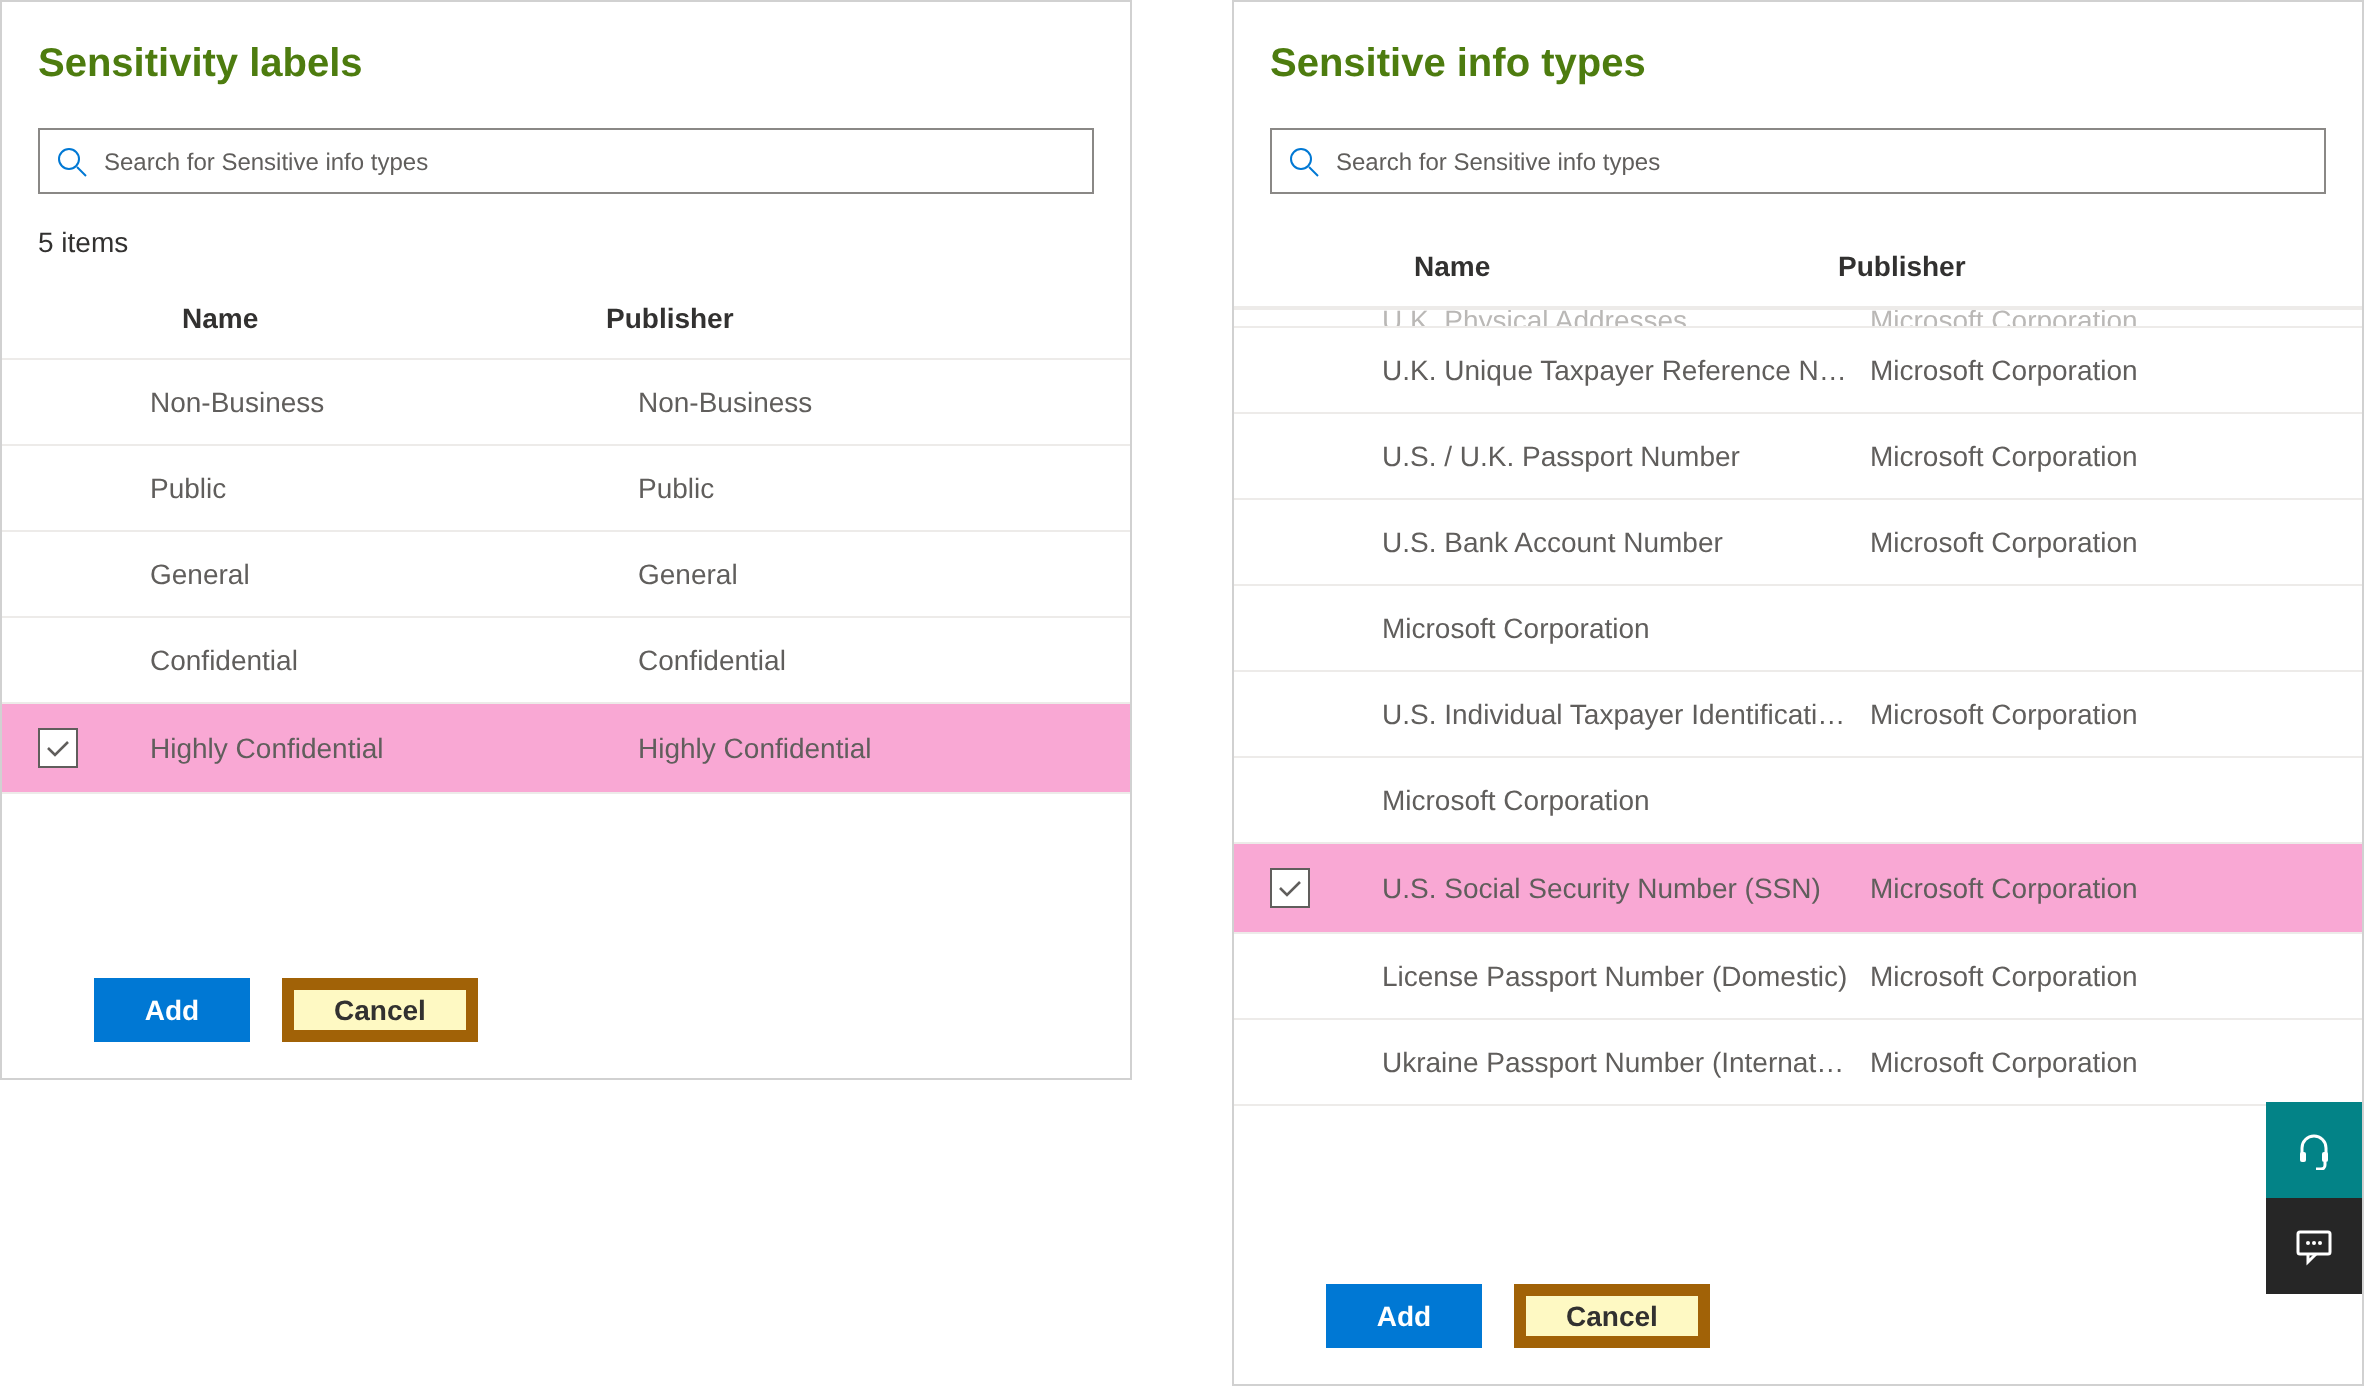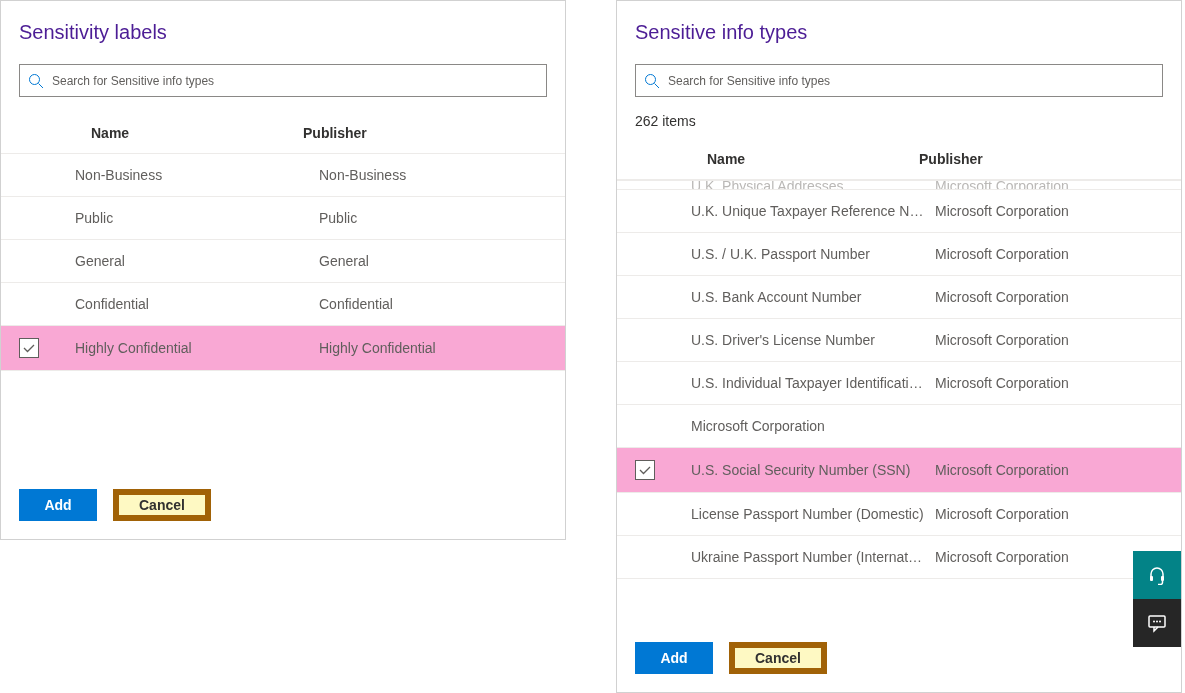--- a/index.html
+++ b/index.html
@@ -26,23 +26,23 @@
       width: 566px;
       height: 540px;
     }
     .panel-right {
       width: 566px;
       height: 693px;
       position: relative;
     }
     .panel-title {
       font-size: 20px;
-      font-weight: 400;
+      font-weight: 700;
       padding: 20px 18px 20px 18px;
-      color: #4c1d95;
+      color: #4d7c0f;
     }
     .search-container {
       padding: 0 18px;
       margin-bottom: 16px;
     }
     .search-box {
       border: 1px solid #8a8886;
       display: flex;
       align-items: center;
       height: 33px;
@@ -141,20 +141,21 @@
       border: none;
       font-size: 14px;
       font-family: inherit;
       font-weight: 600;
       cursor: pointer;
       min-width: 78px;
     }
     .btn-primary {
       background-color: #0078d4;
       color: #ffffff;
+      margin-left: 28px;
     }
     .btn-secondary {
       background-color: #fef9c3;
       color: #323130;
       border: 6px solid #a16207;
     }
     .scroll-area {
       flex: 1;
       overflow: hidden;
       position: relative;
@@ -220,20 +221,21 @@
 <div class="panel panel-left">
   <div class="panel-title">Sensitivity labels</div>
   <div class="search-container">
     <div class="search-box">
       <svg class="search-icon" viewBox="0 0 16 16">
           <use href="#search-svg"></use>
         </svg>
       <input class="search-input" type="text" placeholder="Search for Sensitive info types" style="">
     </div>
   </div>
+  <div class="item-count">5 items</div>
   <div class="table">
     <div class="table-header">
       <div class="col-checkbox"></div>
       <div class="col-name">Name</div>
       <div class="col-publisher">Publisher</div>
     </div>
     <div class="table-body" id="left-body">
         <div class="table-row">
           <div class="col-checkbox"></div>
           <div class="col-name truncate">Non-Business</div>
@@ -274,21 +276,20 @@
 <div class="panel panel-right">
   <div class="panel-title">Sensitive info types</div>
   <div class="search-container">
     <div class="search-box">
       <svg class="search-icon" viewBox="0 0 16 16">
           <use href="#search-svg"></use>
         </svg>
       <input class="search-input" type="text" placeholder="Search for Sensitive info types" style="">
     </div>
   </div>
-  <div class="item-count">262 items</div>
   <div class="table" style="flex:1;display:flex;flex-direction:column;overflow:hidden;">
     <div class="table-header">
       <div class="col-checkbox"></div>
       <div class="col-name">Name</div>
       <div class="col-publisher">Publisher</div>
     </div>
     <div class="scroll-area">
       <div class="table-row cut-off">
         <div class="col-checkbox"></div>
         <div class="col-name">U.K. Physical Addresses</div>
@@ -305,21 +306,20 @@
             <div class="col-name truncate">U.S. / U.K. Passport Number</div>
             <div class="col-publisher">Microsoft Corporation</div>
           </div>
           <div class="table-row">
             <div class="col-checkbox"></div>
             <div class="col-name truncate">U.S. Bank Account Number</div>
             <div class="col-publisher">Microsoft Corporation</div>
           </div>
           <div class="table-row">
             <div class="col-checkbox"></div>
-            <div class="col-name truncate">U.S. Driver's License Number</div>
             <div class="col-publisher">Microsoft Corporation</div>
           </div>
           <div class="table-row">
             <div class="col-checkbox"></div>
             <div class="col-name truncate">U.S. Individual Taxpayer Identification Number (ITIN)</div>
             <div class="col-publisher">Microsoft Corporation</div>
           </div>
           <div class="table-row">
             <div class="col-checkbox"></div>
             <div class="col-publisher">Microsoft Corporation</div>

